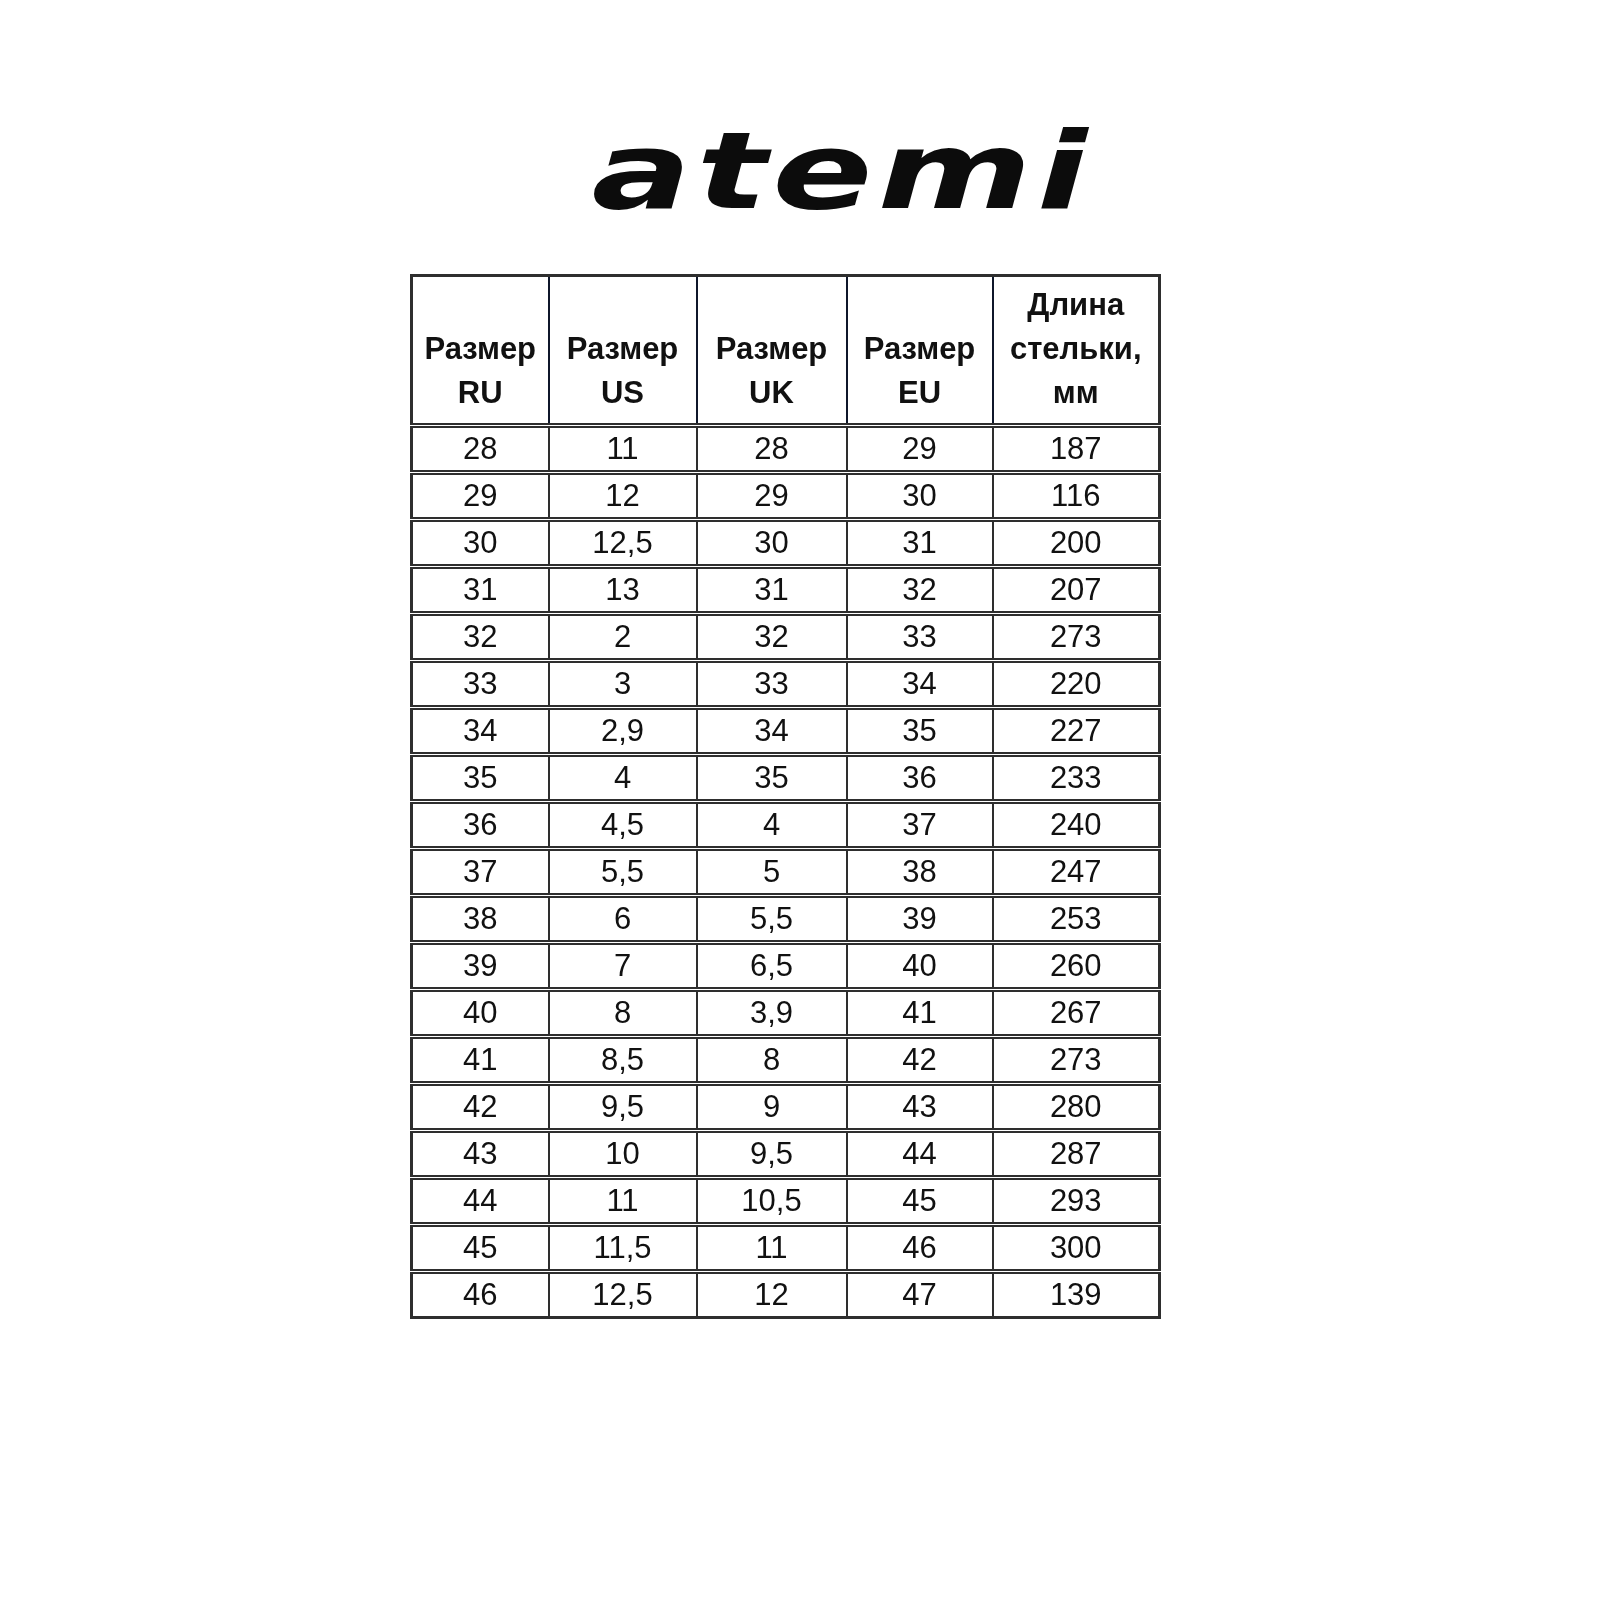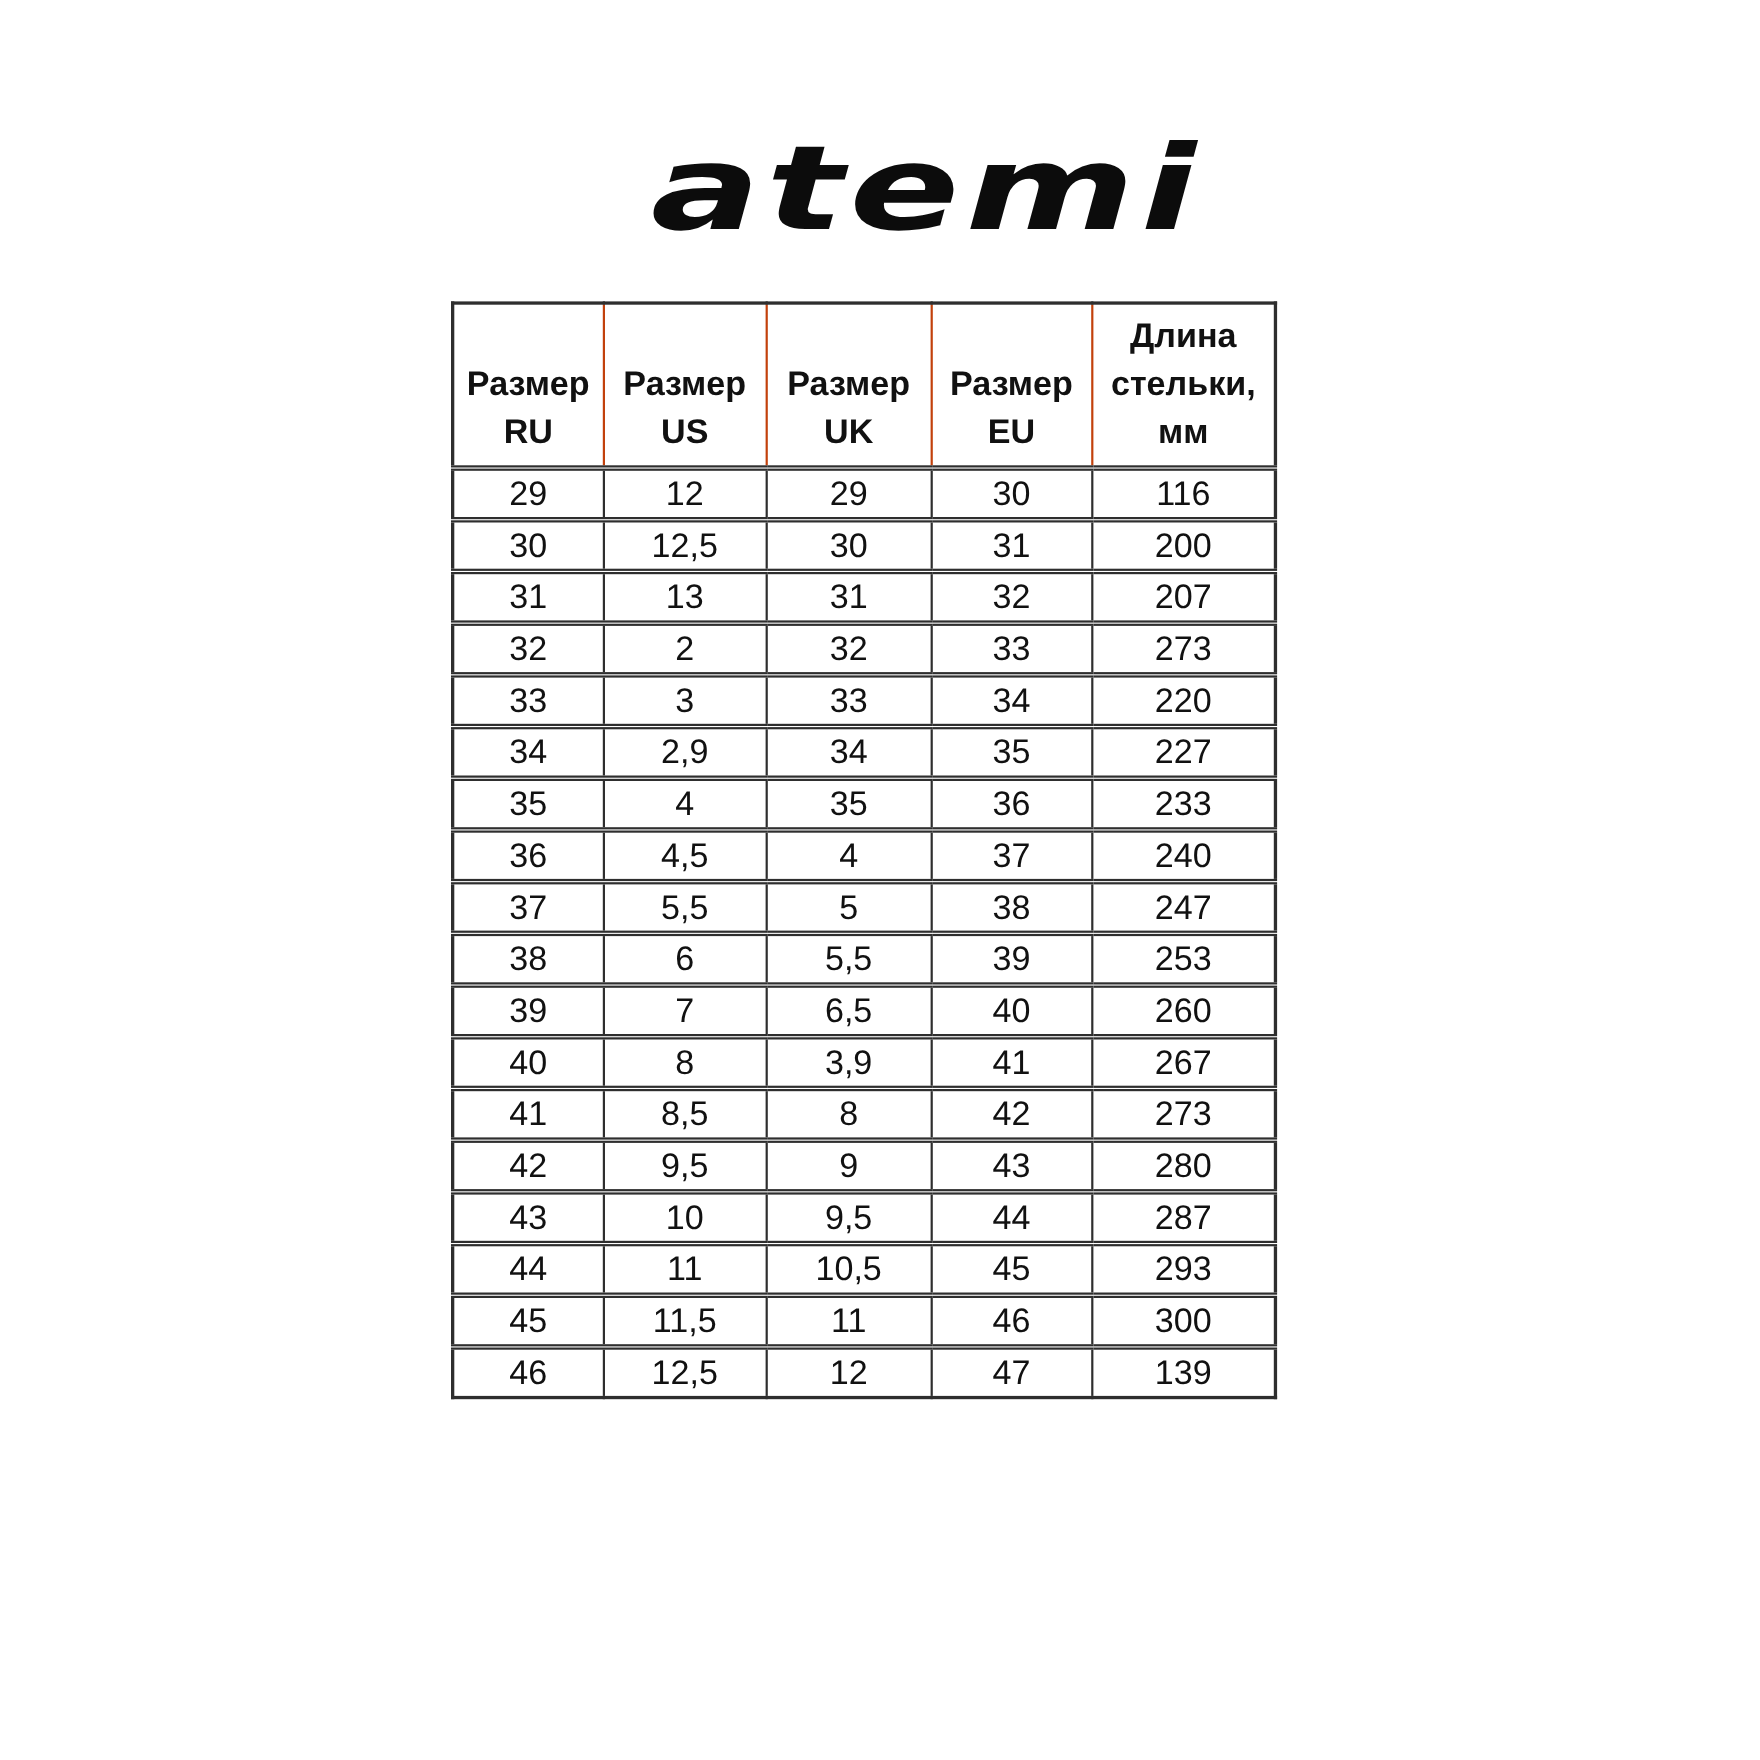--- a/index.html
+++ b/index.html
@@ -37,21 +37,21 @@
     user-select: none;
   }
   table.size-table {
     border-collapse: collapse;
     table-layout: fixed;
     width: 748px;
     border: 3px solid #2e2e2e;
     margin-top: 18px;
   }
   table.size-table th {
-    border: 2px solid #c2410c;
+    border: 2px solid #0f172a;
     vertical-align: bottom;
     text-align: center;
     font-weight: bold;
     font-size: 31px;
     line-height: 1.42;
     padding: 6px 0 8px 0;
     background: #ffffff;
   }
   table.size-table td {
     border: 2px solid #2e2e2e;
@@ -99,20 +99,27 @@
         </th>
         <th>
           <div>Длина</div>
           <div>стельки,</div>
           <div>мм</div>
         </th>
       </tr>
     </thead>
     <tbody>
         <tr>
+          <td>28</td>
+          <td>11</td>
+          <td>28</td>
+          <td>29</td>
+          <td>187</td>
+        </tr>
+        <tr>
           <td>29</td>
           <td>12</td>
           <td>29</td>
           <td>30</td>
           <td>116</td>
         </tr>
         <tr>
           <td>30</td>
           <td>12,5</td>
           <td>30</td>

